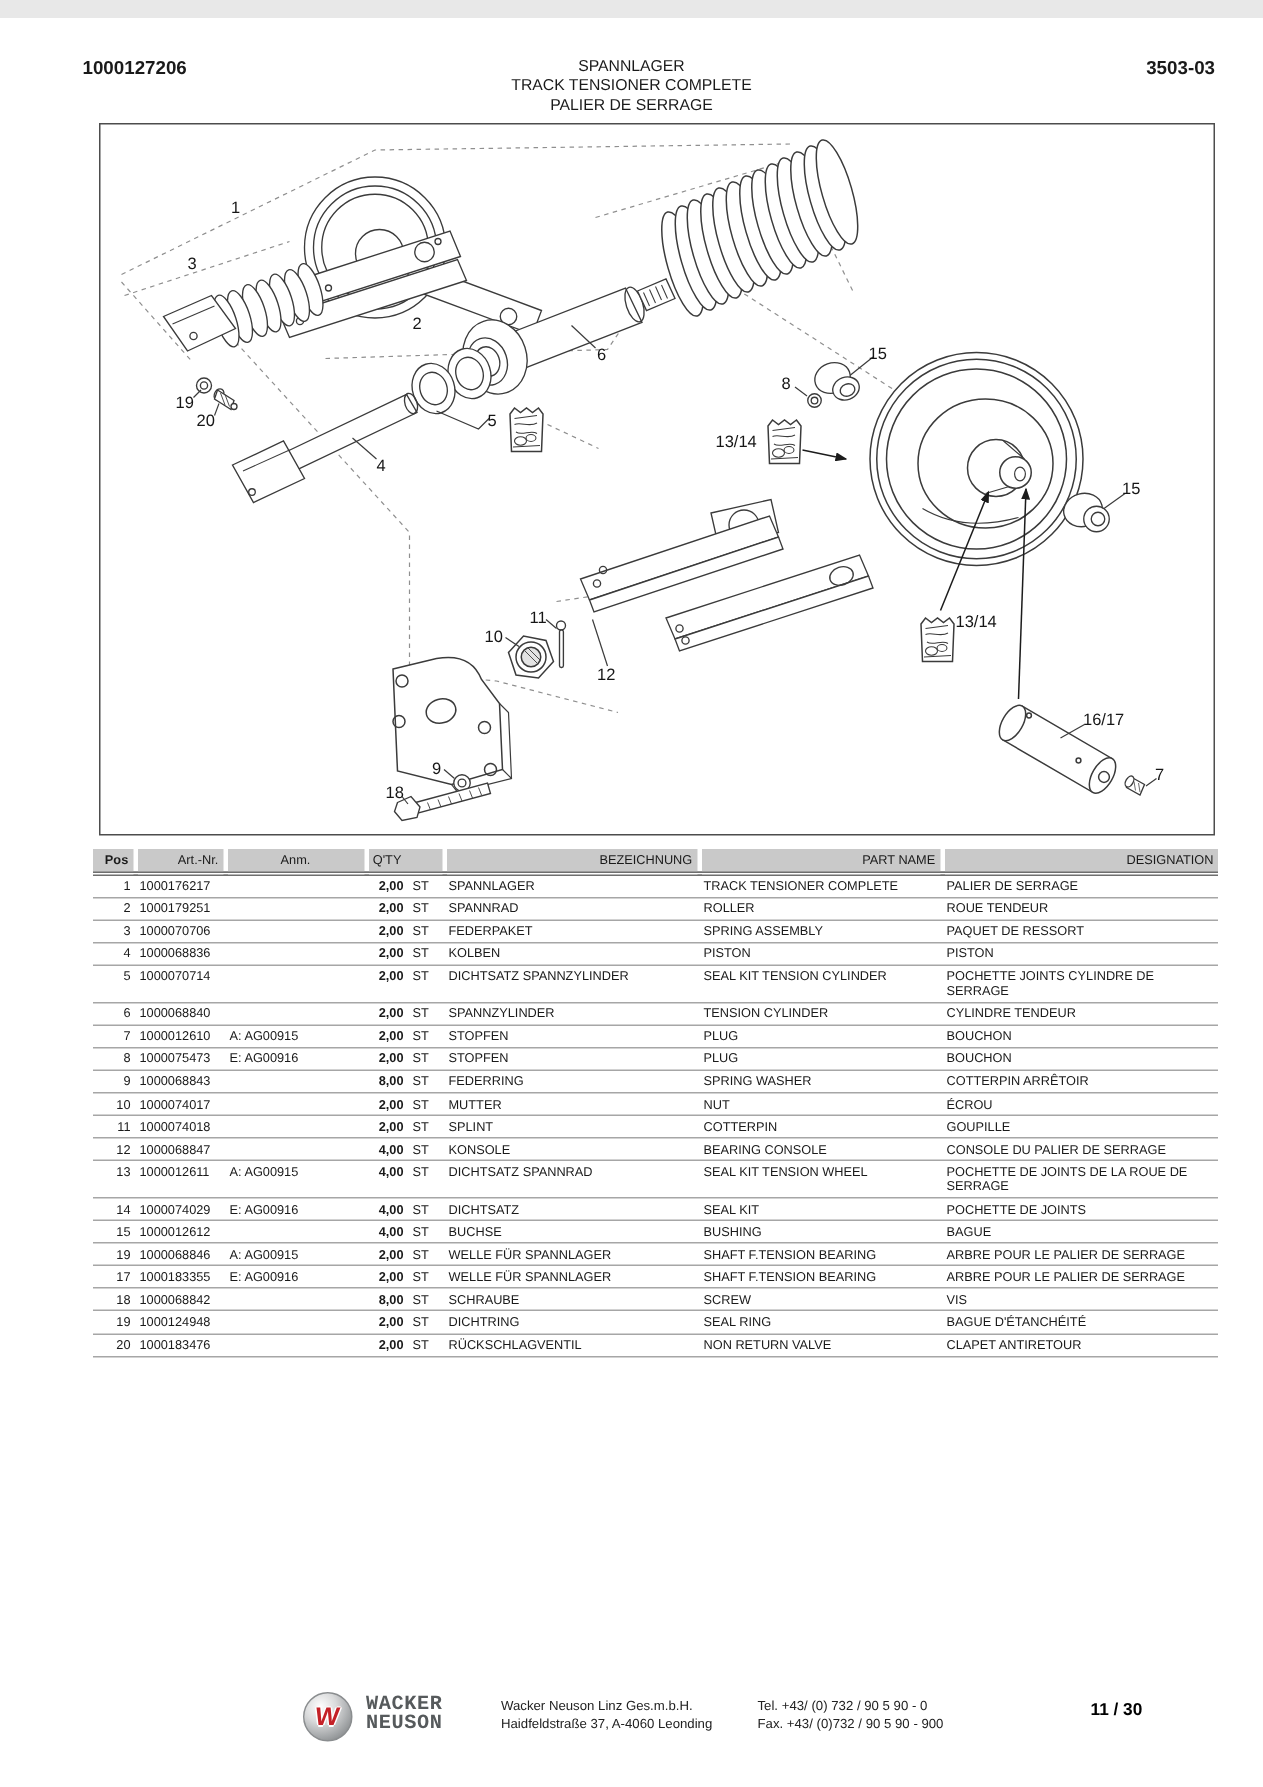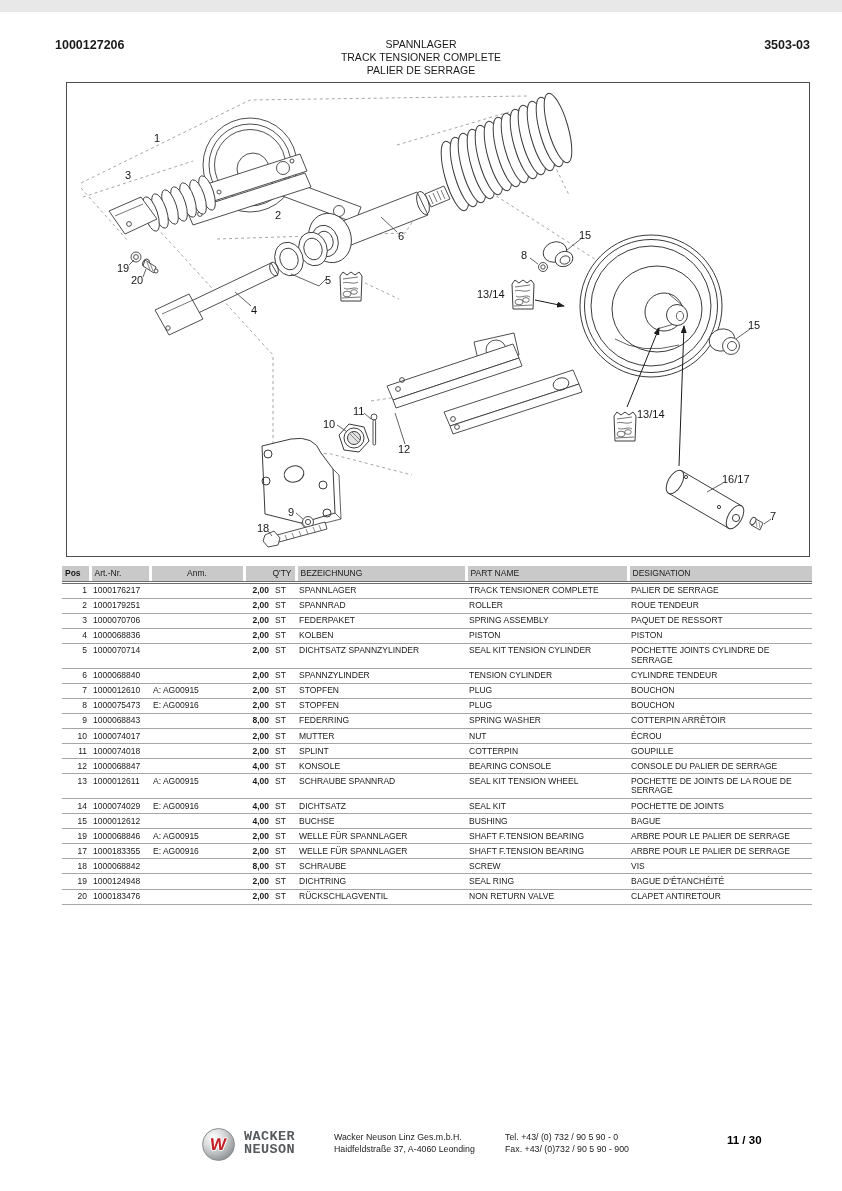--- a/index.html
+++ b/index.html
@@ -8,21 +8,21 @@
   
   .doc-number{position:absolute;left:55px;top:26px;font-size:12.5px;font-weight:bold;}
   .doc-code{position:absolute;right:32px;top:26px;font-size:12.5px;font-weight:bold;}
   .titles{position:absolute;left:0;right:0;top:26px;text-align:center;font-size:10.5px;line-height:13px;}
   
   .diagram-box{position:absolute;left:66px;top:70px;width:744px;height:475px;border:1.4px solid #4d4d4d;box-sizing:border-box;}
   svg text{font-family:"Liberation Sans",sans-serif;font-size:11px;fill:#161616;}
   
   .parts{position:absolute;left:62px;top:554px;width:750px;border-collapse:collapse;table-layout:fixed;
          font-size:8.5px;line-height:9.6px;}
-  .parts th{background:#c9c9c9;background-clip:padding-box;font-weight:normal;text-align:left;
+  .parts th{background:#c9c9c9;background-clip:padding-box;font-weight:normal;text-align:right;
             padding:2.5px 3px;border-right:3px solid #fff;white-space:nowrap;overflow:hidden;}
   .parts th:last-child{border-right:none;}
   .parts th.b{font-weight:bold;}
   .parts thead tr{border-bottom:3px double #6e6e6e;}
   .parts tbody tr{border-bottom:1px solid #a6a6a6;}
   .parts td{padding:2.5px 3px 2px 3px;vertical-align:top;}
   .parts td.num{text-align:right;}
   .qv{display:inline-block;width:22px;text-align:right;font-weight:bold;}
   .qu{margin-left:6px;}
   
@@ -312,21 +312,21 @@
         <col style="width:52px">
       <col style="width:170px">
         <col style="width:162px">
         <col style="width:184px">
     </colgroup>
     <thead>
       <tr>
         <th class="b">Pos</th>
         <th>Art.-Nr.</th>
         <th style="text-align:center">Anm.</th>
-        <th style="text-align:right">Q'TY</th>
+        <th style="text-align:left">Q'TY</th>
         <th>BEZEICHNUNG</th>
         <th>PART NAME</th>
         <th>DESIGNATION</th>
       </tr>
     </thead>
     <tbody>
         <tr>
           <td class="num">1</td>
           <td>1000176217</td>
           <td></td>
@@ -432,21 +432,21 @@
           <td><span class="qv">4,00</span><span class="qu">ST</span></td>
           <td>KONSOLE</td>
           <td>BEARING CONSOLE</td>
           <td>CONSOLE DU PALIER DE SERRAGE</td>
         </tr>
         <tr>
           <td class="num">13</td>
           <td>1000012611</td>
           <td>A: AG00915</td>
           <td><span class="qv">4,00</span><span class="qu">ST</span></td>
-          <td>SCHRAUBE SPANNRAD</td>
+          <td>DICHTSATZ SPANNRAD</td>
           <td>SEAL KIT TENSION WHEEL</td>
           <td>POCHETTE DE JOINTS DE LA ROUE DE SERRAGE</td>
         </tr>
         <tr>
           <td class="num">14</td>
           <td>1000074029</td>
           <td>E: AG00916</td>
           <td><span class="qv">4,00</span><span class="qu">ST</span></td>
           <td>DICHTSATZ</td>
           <td>SEAL KIT</td>

